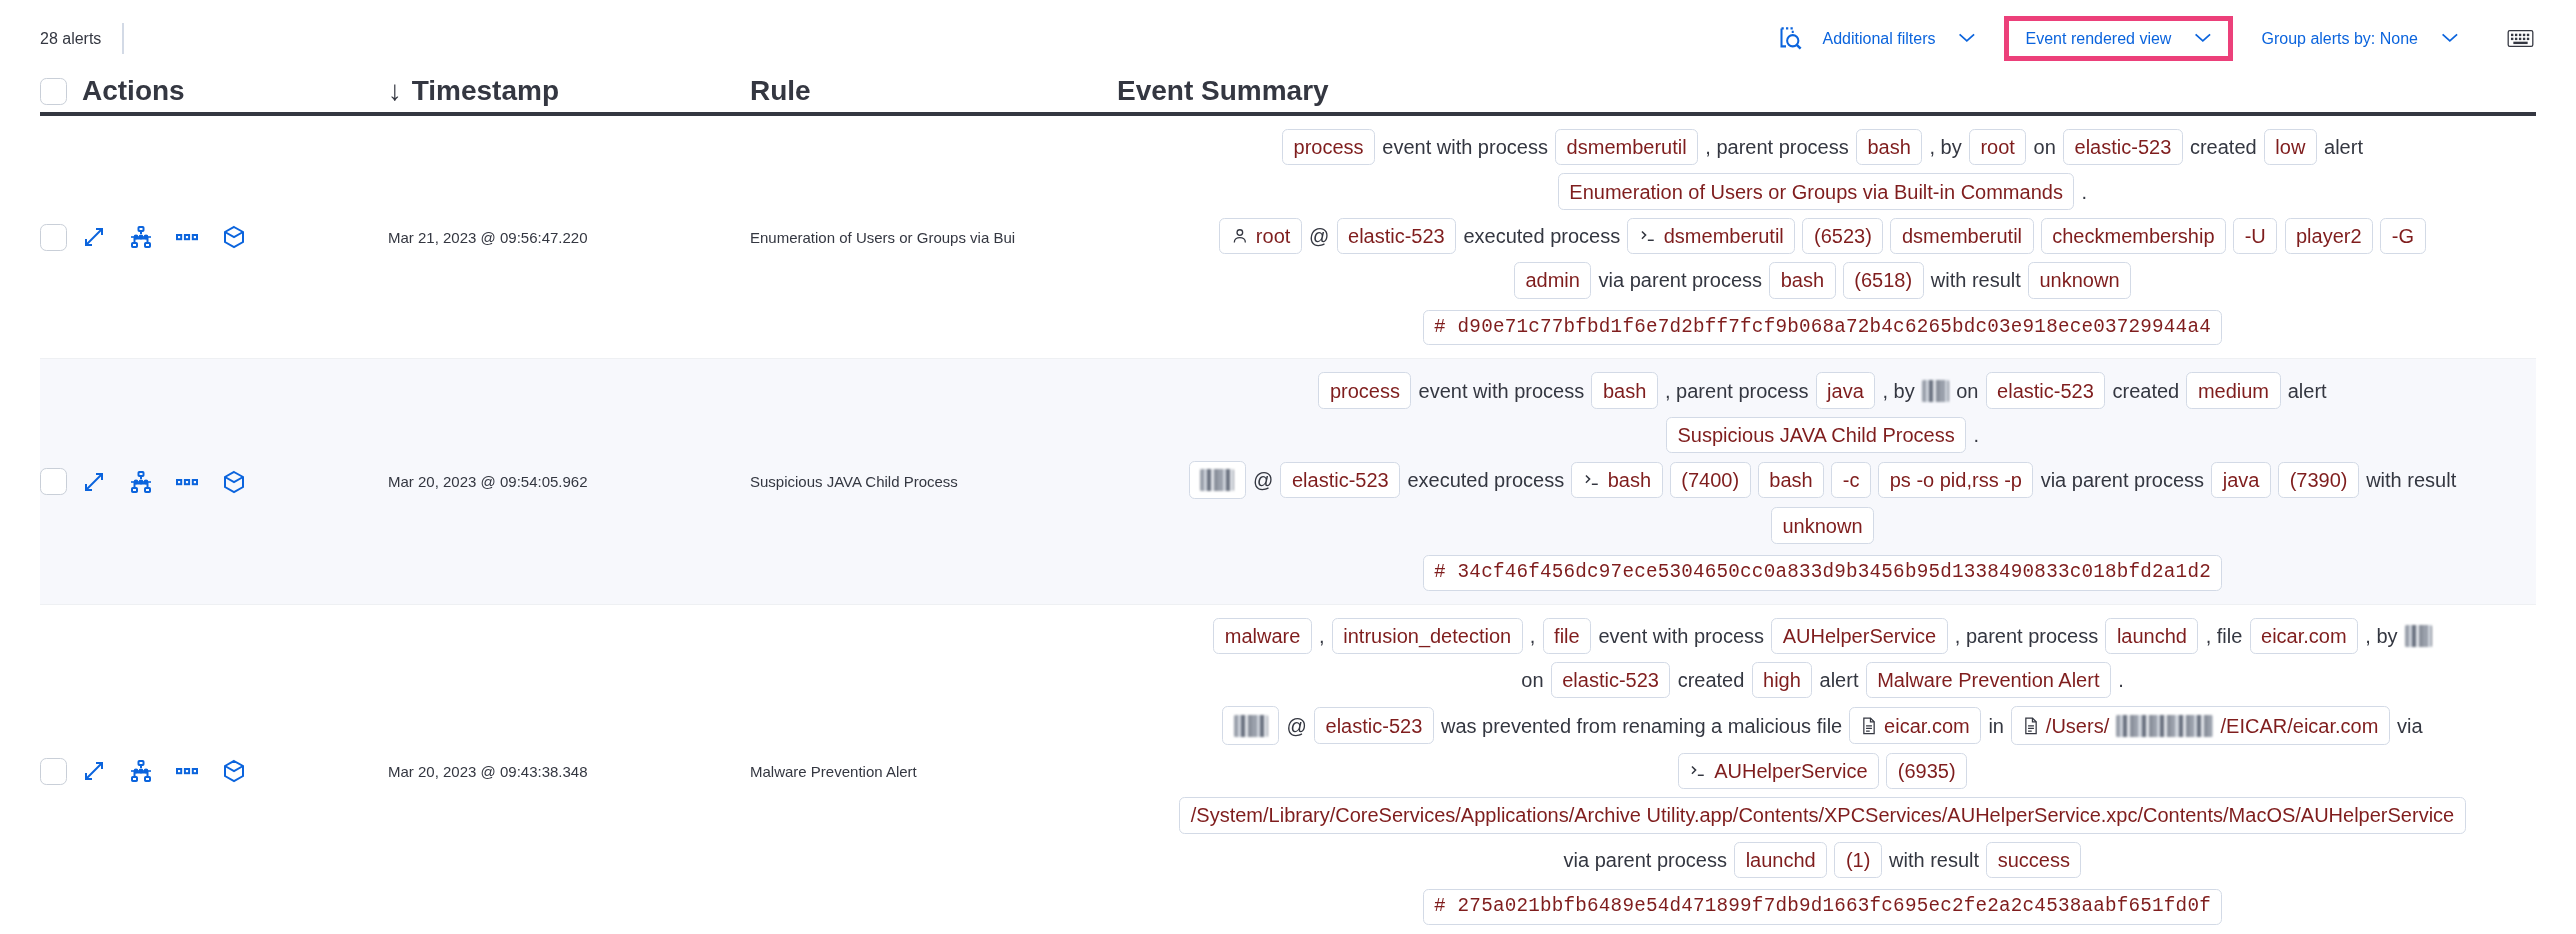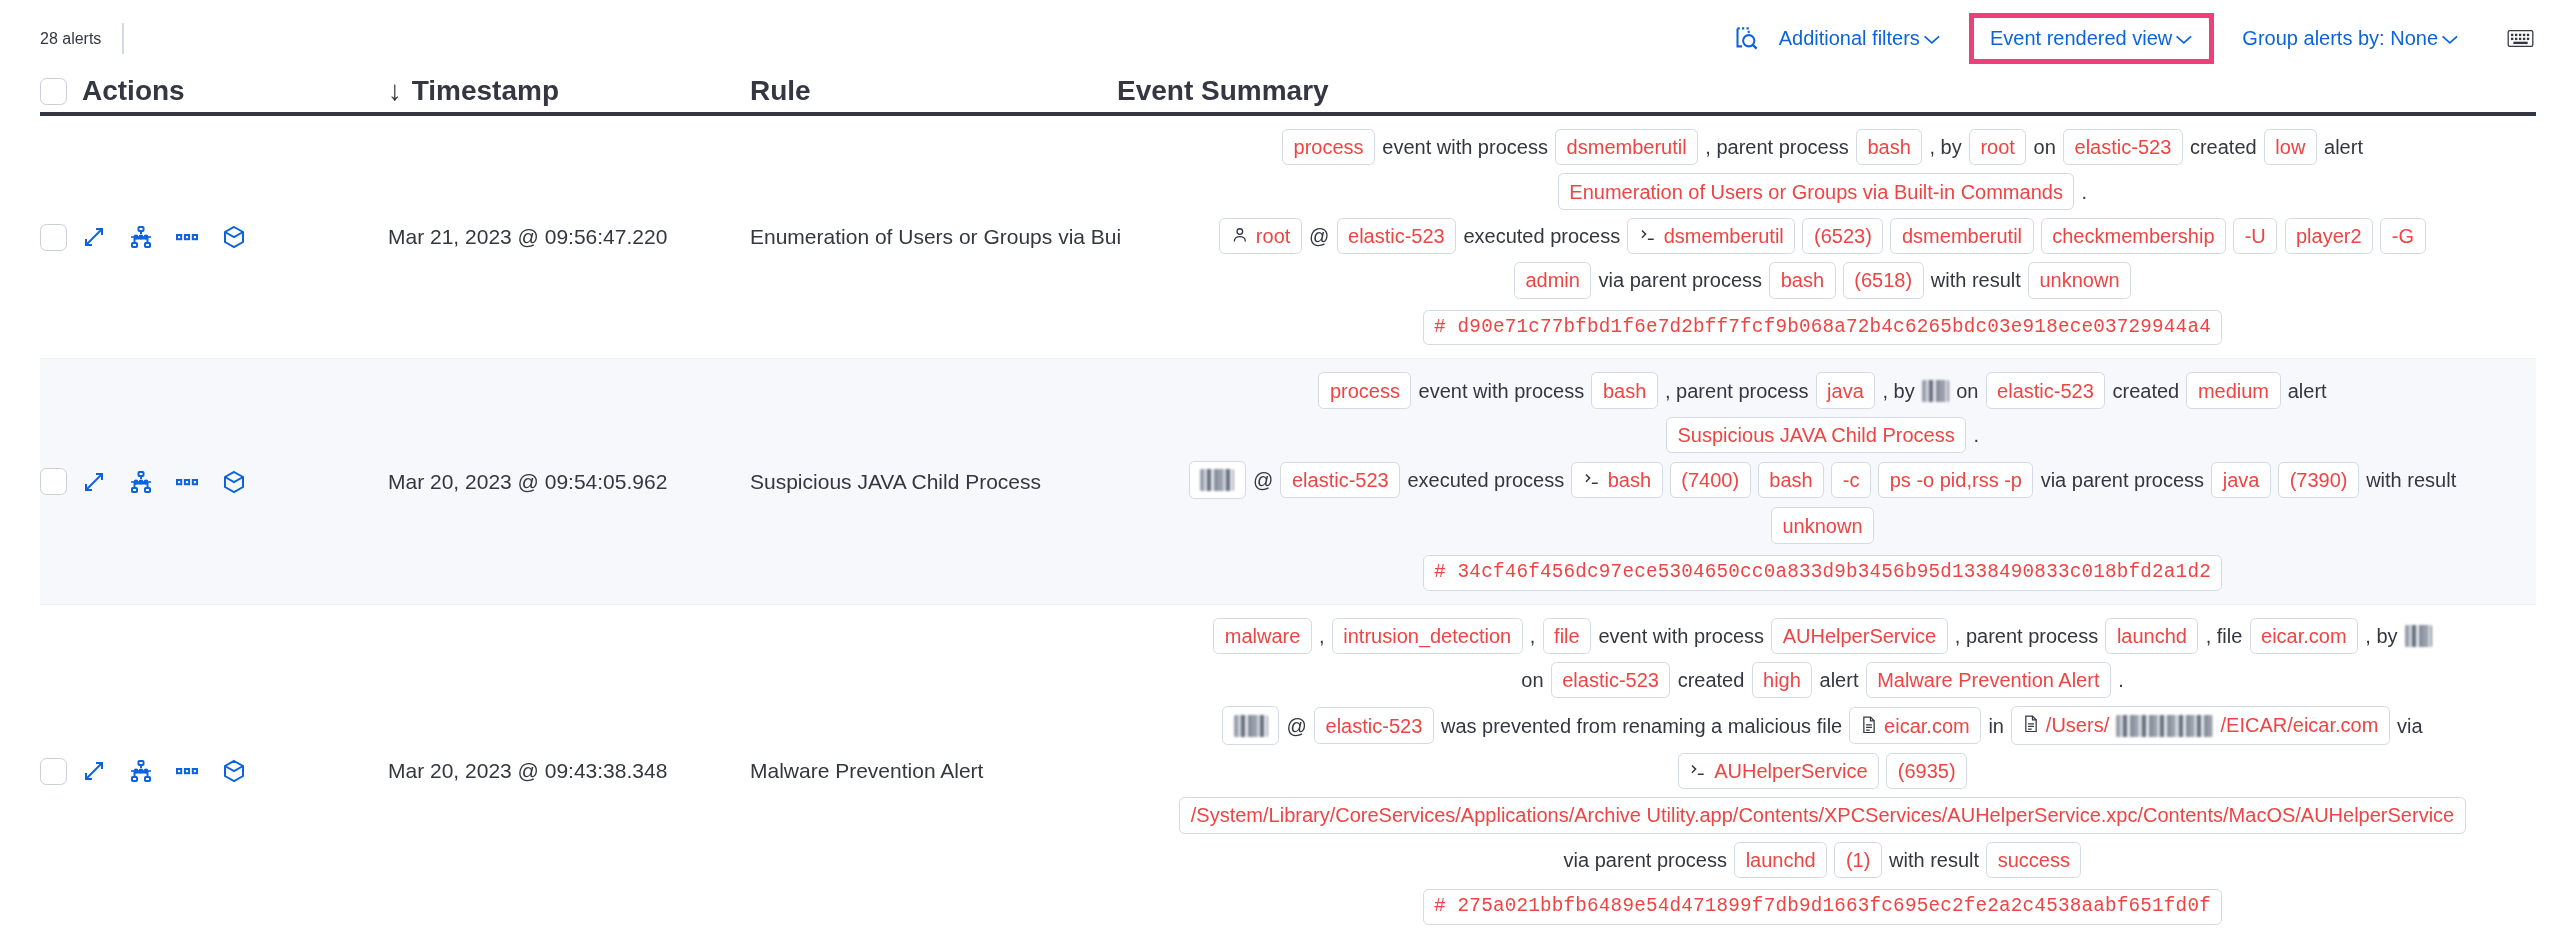--- a/index.html
+++ b/index.html
@@ -45,22 +45,22 @@
   .icon-btn {
     display: inline-flex;
     align-items: center;
     justify-content: center;
     width: 42px; height: 42px;
     cursor: pointer;
   }
   .tb-link {
     display: inline-flex;
     align-items: center;
-    gap: 3px;
-    font-size: 20px;
+    gap: 23px;
+    font-size: 16px;
     color: #0b64dd;
     cursor: pointer;
     padding: 8px 11.3px;
     white-space: nowrap;
   }
   .tb-link .chev { display: inline-block; }
   .highlight-box {
     border: 5.6px solid #ec407a;
     padding: 0.8px 4.8px;
     display: inline-flex;
@@ -115,21 +115,21 @@
 
   .actions-cell {
     display: flex;
     align-items: center;
     gap: 22.6px;
     color: #0b64dd;
   }
   .act-icon { cursor: pointer; display: inline-flex; }
 
   .cell-text {
-    font-size: 21px;
+    font-size: 15px;
     color: #343741;
     white-space: nowrap;
   }
 
   
   .summary {
     display: flex;
     flex-direction: column;
     align-items: center;
     gap: 8px;
@@ -140,28 +140,28 @@
     flex-wrap: nowrap;
     align-items: center;
     justify-content: center;
     gap: 7.2px;
     font-size: 20px;
     color: #343741;
     line-height: 1;
   }
   .chip {
     display: inline-flex;
-    align-items: flex-start;
+    align-items: center;
     gap: 7.2px;
     border: 1.6px solid #d3dae6;
     background: #ffffff;
     border-radius: 5.6px;
     padding: 7.2px 10.5px;
     font-size: 20px;
-    color: #ef4444;
+    color: #7f1d1d;
     white-space: nowrap;
     cursor: pointer;
   }
   .chip.mono {
     font-family: "Liberation Mono", monospace;
     font-size: 19.3px;
     letter-spacing: 0.2px;
   }
   .chip svg { flex: 0 0 auto; }
   .txt { white-space: nowrap; }

